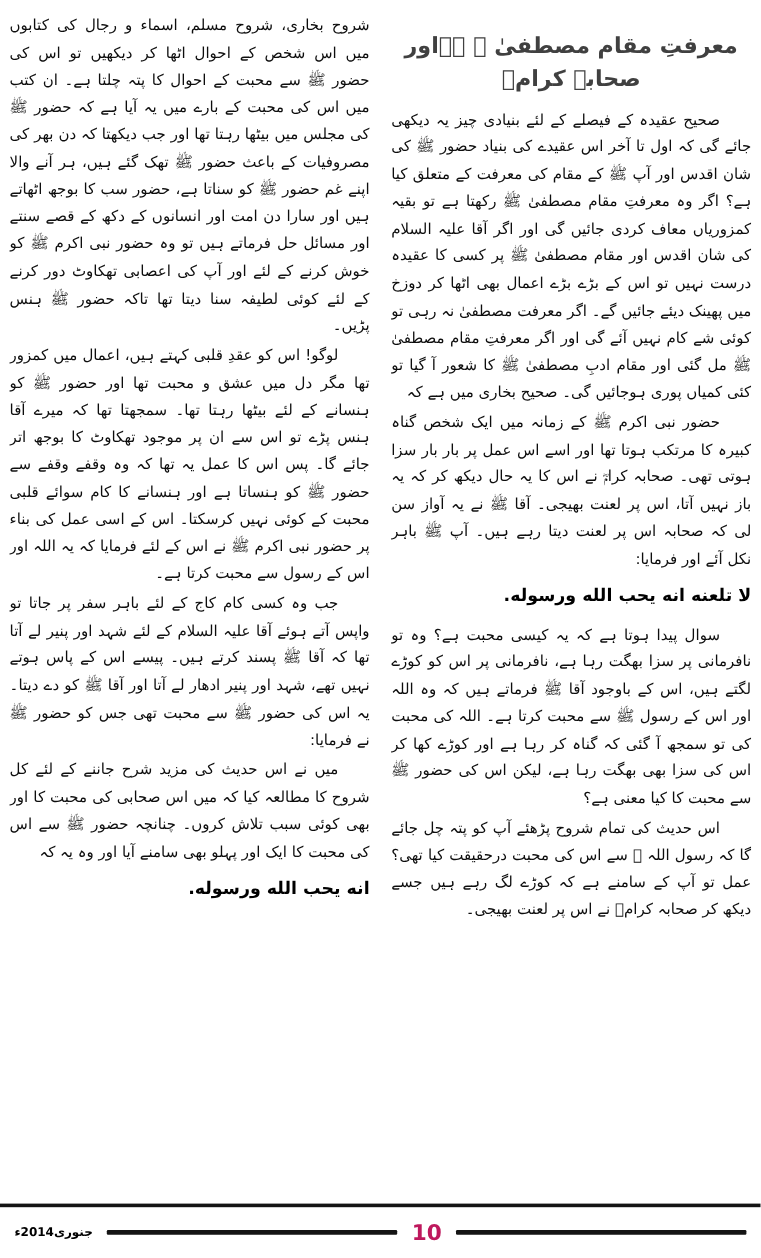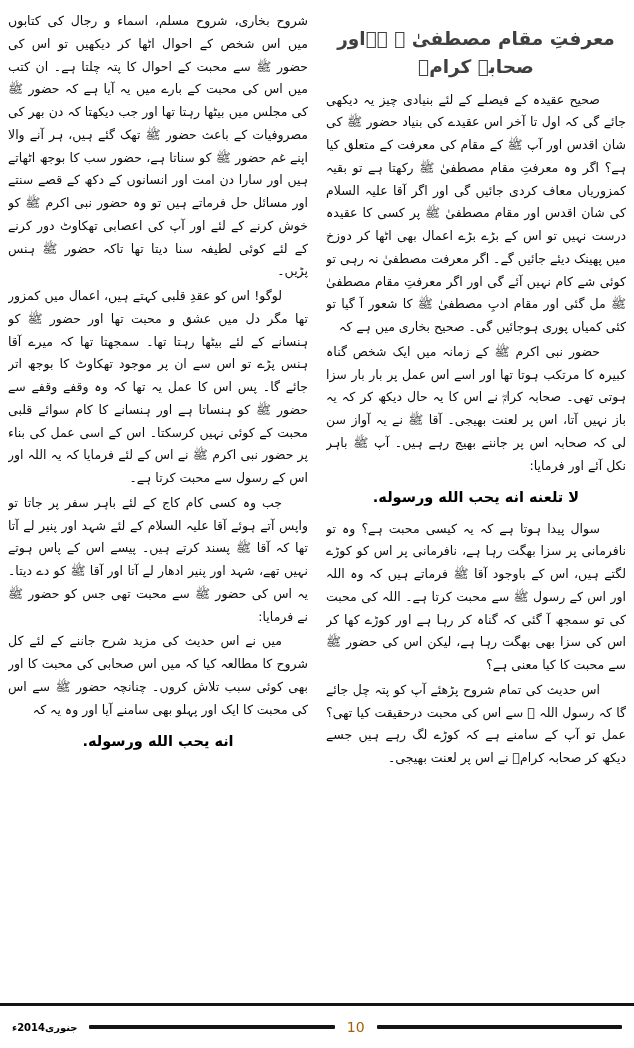--- a/index.html
+++ b/index.html
@@ -44,21 +44,21 @@
     color: #404040;
   }
   .para {
     margin: 0 0 2px 0;
     text-indent: 26px;
   }
   .para.no-indent { text-indent: 0; }
   .arabic-quote {
     margin: 7px 0;
     font-weight: bold;
-    text-align: center;
+    text-align: right;
     font-size: 14.5px;
     text-indent: 0;
     color: #000;
   }
   .translation {
     margin: 0 0 2px 0;
     padding: 0 22px 0 26px;
     text-indent: 0;
   }
   .reference {
@@ -89,42 +89,43 @@
     white-space: nowrap;
     color: #000;
   }
   .footer .divider-bar {
     flex: 1 1 auto;
     height: 4px;
     background: #141414;
     border-radius: 1px;
   }
   .footer .page-number {
-    font-size: 14px;
-    color: #a16207;
+    font-size: 18px;
+    color: #be185d;
     direction: ltr;
+    font-weight: bold;
   }
   .footer .issue-date {
     font-weight: bold;
     font-size: 10px;
     white-space: nowrap;
     color: #000;
   }
 </style>
 </head>
 <body>
 
 <div class="page">
 
   <div class="columns">
 
     <div class="col">
       <h1 class="title">معرفتِ مقام مصطفیٰ ﷺ ۔۔اور صحابہ کرامؓ</h1>
       <p class="para">صحیح عقیدہ کے فیصلے کے لئے بنیادی چیز یہ دیکھی جائے گی کہ اول تا آخر اس عقیدے کی بنیاد حضور ﷺ کی شان اقدس اور آپ ﷺ کے مقام کی معرفت کے متعلق کیا ہے؟ اگر وہ معرفتِ مقام مصطفیٰ ﷺ رکھتا ہے تو بقیہ کمزوریاں معاف کردی جائیں گی اور اگر آقا علیہ السلام کی شان اقدس اور مقام مصطفیٰ ﷺ پر کسی کا عقیدہ درست نہیں تو اس کے بڑے بڑے اعمال بھی اٹھا کر دوزخ میں پھینک دیئے جائیں گے۔ اگر معرفت مصطفیٰ نہ رہی تو کوئی شے کام نہیں آئے گی اور اگر معرفتِ مقام مصطفیٰ ﷺ مل گئی اور مقام ادبِ مصطفیٰ ﷺ کا شعور آ گیا تو کئی کمیاں پوری ہوجائیں گی۔ صحیح بخاری میں ہے کہ</p>
-      <p class="para">حضور نبی اکرم ﷺ کے زمانہ میں ایک شخص گناہ کبیرہ کا مرتکب ہوتا تھا اور اسے اس عمل پر بار بار سزا ہوتی تھی۔ صحابہ کرامؓ نے اس کا یہ حال دیکھ کر کہ یہ باز نہیں آتا، اس پر لعنت بھیجی۔ آقا ﷺ نے یہ آواز سن لی کہ صحابہ اس پر جاننے بھیج رہے ہیں۔ آپ ﷺ باہر نکل آئے اور فرمایا:</p>
+      <p class="para">حضور نبی اکرم ﷺ کے زمانہ میں ایک شخص گناہ کبیرہ کا مرتکب ہوتا تھا اور اسے اس عمل پر بار بار سزا ہوتی تھی۔ صحابہ کرامؓ نے اس کا یہ حال دیکھ کر کہ یہ باز نہیں آتا، اس پر لعنت بھیجی۔ آقا ﷺ نے یہ آواز سن لی کہ صحابہ اس پر لعنت دیتا رہے ہیں۔ آپ ﷺ باہر نکل آئے اور فرمایا:</p>
       <p class="arabic-quote">لا تلعنه انه يحب الله ورسوله.</p>
       <p class="para">سوال پیدا ہوتا ہے کہ یہ کیسی محبت ہے؟ وہ تو نافرمانی پر سزا بھگت رہا ہے، نافرمانی پر اس کو کوڑے لگتے ہیں، اس کے باوجود آقا ﷺ فرماتے ہیں کہ وہ اللہ اور اس کے رسول ﷺ سے محبت کرتا ہے۔ اللہ کی محبت کی تو سمجھ آ گئی کہ گناہ کر رہا ہے اور کوڑے کھا کر اس کی سزا بھی بھگت رہا ہے، لیکن اس کی حضور ﷺ سے محبت کا کیا معنی ہے؟</p>
       <p class="para">اس حدیث کی تمام شروح پڑھئے آپ کو پتہ چل جائے گا کہ رسول اللہ ﷺ سے اس کی محبت درحقیقت کیا تھی؟ عمل تو آپ کے سامنے ہے کہ کوڑے لگ رہے ہیں جسے دیکھ کر صحابہ کرامؓ نے اس پر لعنت بھیجی۔</p>
     </div>
 
     <div class="col">
       <p class="para no-indent">شروح بخاری، شروح مسلم، اسماء و رجال کی کتابوں میں اس شخص کے احوال اٹھا کر دیکھیں تو اس کی حضور ﷺ سے محبت کے احوال کا پتہ چلتا ہے۔ ان کتب میں اس کی محبت کے بارے میں یہ آیا ہے کہ حضور ﷺ کی مجلس میں بیٹھا رہتا تھا اور جب دیکھتا کہ دن بھر کی مصروفیات کے باعث حضور ﷺ تھک گئے ہیں، ہر آنے والا اپنے غم حضور ﷺ کو سناتا ہے، حضور سب کا بوجھ اٹھاتے ہیں اور سارا دن امت اور انسانوں کے دکھ کے قصے سنتے اور مسائل حل فرماتے ہیں تو وہ حضور نبی اکرم ﷺ کو خوش کرنے کے لئے اور آپ کی اعصابی تھکاوٹ دور کرنے کے لئے کوئی لطیفہ سنا دیتا تھا تاکہ حضور ﷺ ہنس پڑیں۔</p>
       <p class="para">لوگو! اس کو عقدِ قلبی کہتے ہیں، اعمال میں کمزور تھا مگر دل میں عشق و محبت تھا اور حضور ﷺ کو ہنسانے کے لئے بیٹھا رہتا تھا۔ سمجھتا تھا کہ میرے آقا ہنس پڑے تو اس سے ان پر موجود تھکاوٹ کا بوجھ اتر جائے گا۔ پس اس کا عمل یہ تھا کہ وہ وقفے وقفے سے حضور ﷺ کو ہنساتا ہے اور ہنسانے کا کام سوائے قلبی محبت کے کوئی نہیں کرسکتا۔ اس کے اسی عمل کی بناء پر حضور نبی اکرم ﷺ نے اس کے لئے فرمایا کہ یہ اللہ اور اس کے رسول سے محبت کرتا ہے۔</p>
       <p class="para">جب وہ کسی کام کاج کے لئے باہر سفر پر جاتا تو واپس آتے ہوئے آقا علیہ السلام کے لئے شہد اور پنیر لے آتا تھا کہ آقا ﷺ پسند کرتے ہیں۔ پیسے اس کے پاس ہوتے نہیں تھے، شہد اور پنیر ادھار لے آتا اور آقا ﷺ کو دے دیتا۔ یہ اس کی حضور ﷺ سے محبت تھی جس کو حضور ﷺ نے فرمایا:</p>
       <p class="para">میں نے اس حدیث کی مزید شرح جاننے کے لئے کل شروح کا مطالعہ کیا کہ میں اس صحابی کی محبت کا اور بھی کوئی سبب تلاش کروں۔ چنانچہ حضور ﷺ سے اس کی محبت کا ایک اور پہلو بھی سامنے آیا اور وہ یہ کہ</p>

